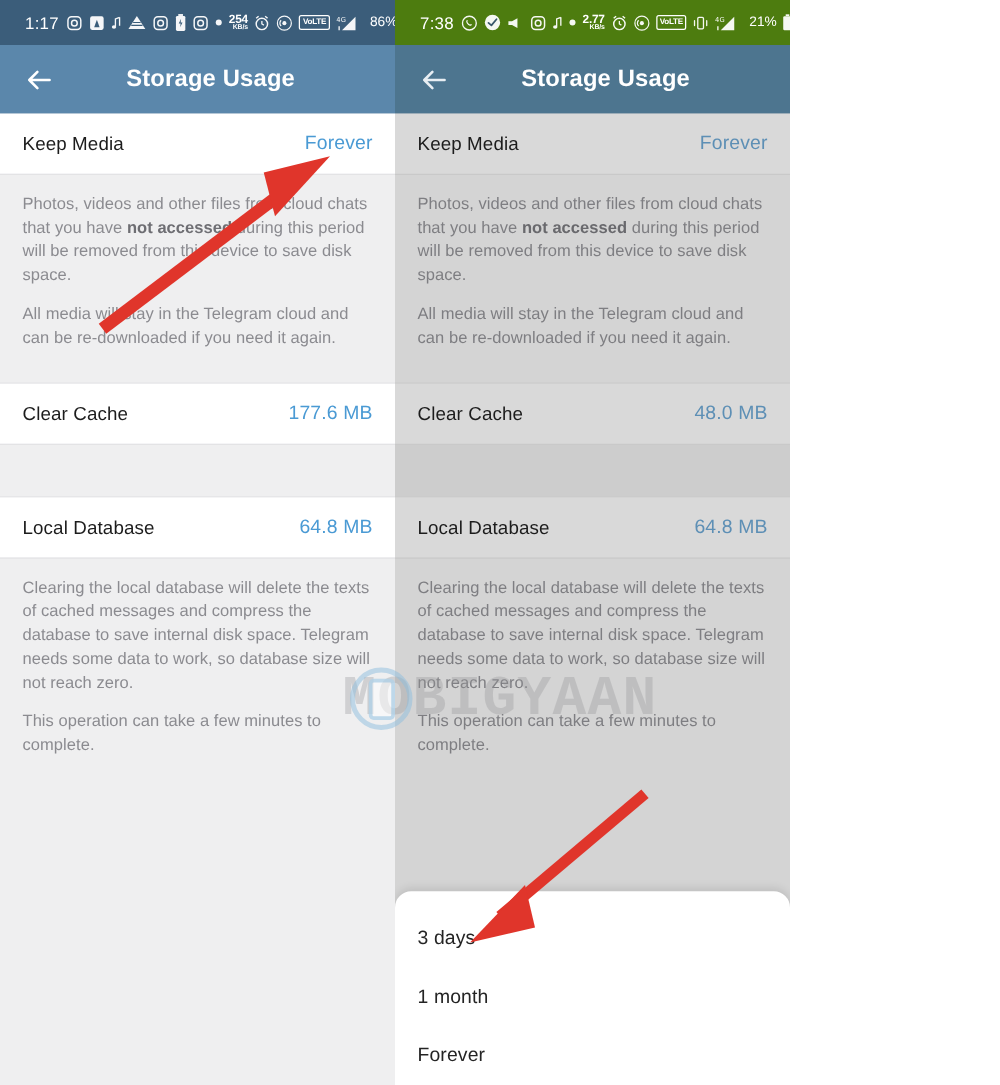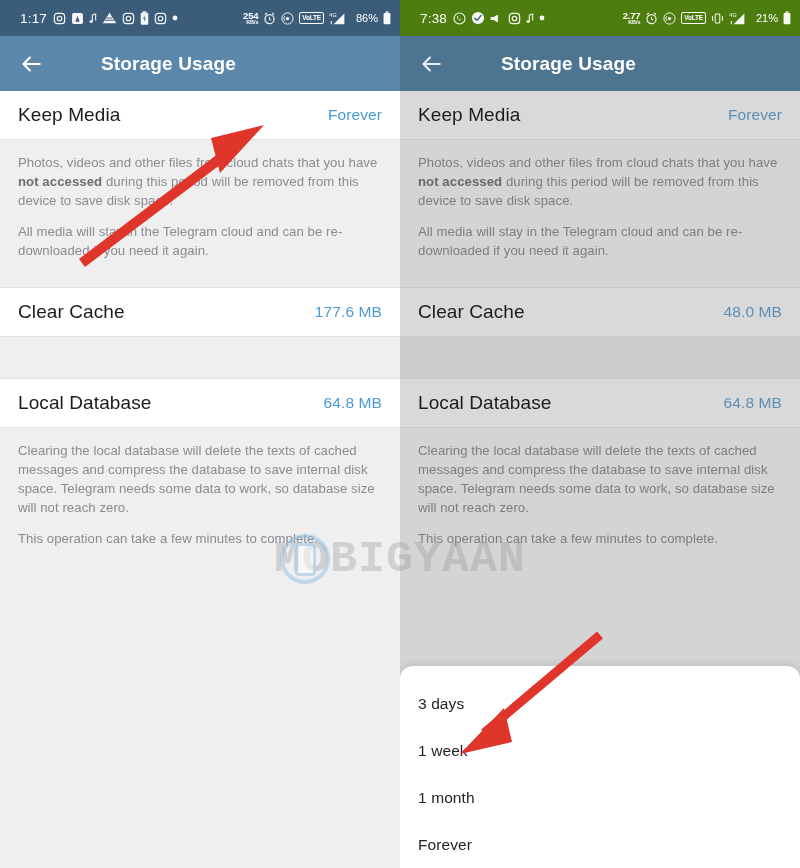--- a/index.html
+++ b/index.html
@@ -5,21 +5,21 @@
 <style>
   * { margin:0; padding:0; box-sizing:border-box; }
   html,body {
     width:800px; height:868px;
     background:#ffffff;
     font-family:"Liberation Sans", sans-serif;
     overflow:hidden;
   }
   .stage { position:relative; width:800px; height:868px; display:flex; }
 
-  .panel { position:relative; width:400px; height:868px; overflow:hidden; background:#f2f2f2; }
+  .panel { position:relative; width:316px; height:868px; overflow:hidden; background:#f2f2f2; }
   .panel.right { background:#d6d6d6; }
 
   
   .statusbar {
     height:36px; width:100%;
     display:flex; align-items:center;
     padding:0 9px 0 20px;
     color:#ffffff;
     font-size:13.5px;
     letter-spacing:.2px;
@@ -63,21 +63,21 @@
   .panel.left  .content { background:#efeff0; }
   .panel.right .content { background:#d4d4d4; }
 
   .row {
     height:48px; width:100%;
     display:flex; align-items:center; justify-content:space-between;
     padding:0 18px;
   }
   .panel.left  .row { background:#ffffff; }
   .panel.right .row { background:#d9d9d9; }
-  .row-label { font-size:19px; color:#1c1c1c; letter-spacing:.1px; }
+  .row-label { font-size:15px; color:#1c1c1c; letter-spacing:.1px; }
   .row-value { font-size:15.5px; letter-spacing:.1px; }
   .panel.left  .row-value { color:#4a9ad4; }
   .panel.right .row-value { color:#5d8fb5; }
 
   .blurb { padding:13px 18px 16px 18px; }
   .blurb p {
     font-size:13.2px; line-height:1.44;
     letter-spacing:.05px;
   }
   .panel.left  .blurb p { color:#8b8b90; }
@@ -413,21 +413,20 @@
       </div>
       <div class="hairline"></div>
 
       <div class="blurb">
         <p>Clearing the local database will delete the texts of cached messages and compress the database to save internal disk space. Telegram needs some data to work, so database size will not reach zero.</p>
         <p>This operation can take a few minutes to complete.</p>
       </div>
 
       <div class="sheet">
         <div class="sheet-item">3 days</div>
-        <div class="sheet-item">1 week</div>
         <div class="sheet-item">1 month</div>
         <div class="sheet-item">Forever</div>
       </div>
 
       <svg class="arrow-svg" style="left:40px; top:530px; width:200px; height:140px;" viewBox="0 0 200 140">
         <path d="M160 14 L44 112" stroke="#e0352b" stroke-width="9" stroke-linecap="butt" fill="none"></path>
         <path d="M20 133 L64 87 L72 121 Z" fill="#e0352b"></path>
       </svg>
     </div>
   </div>

